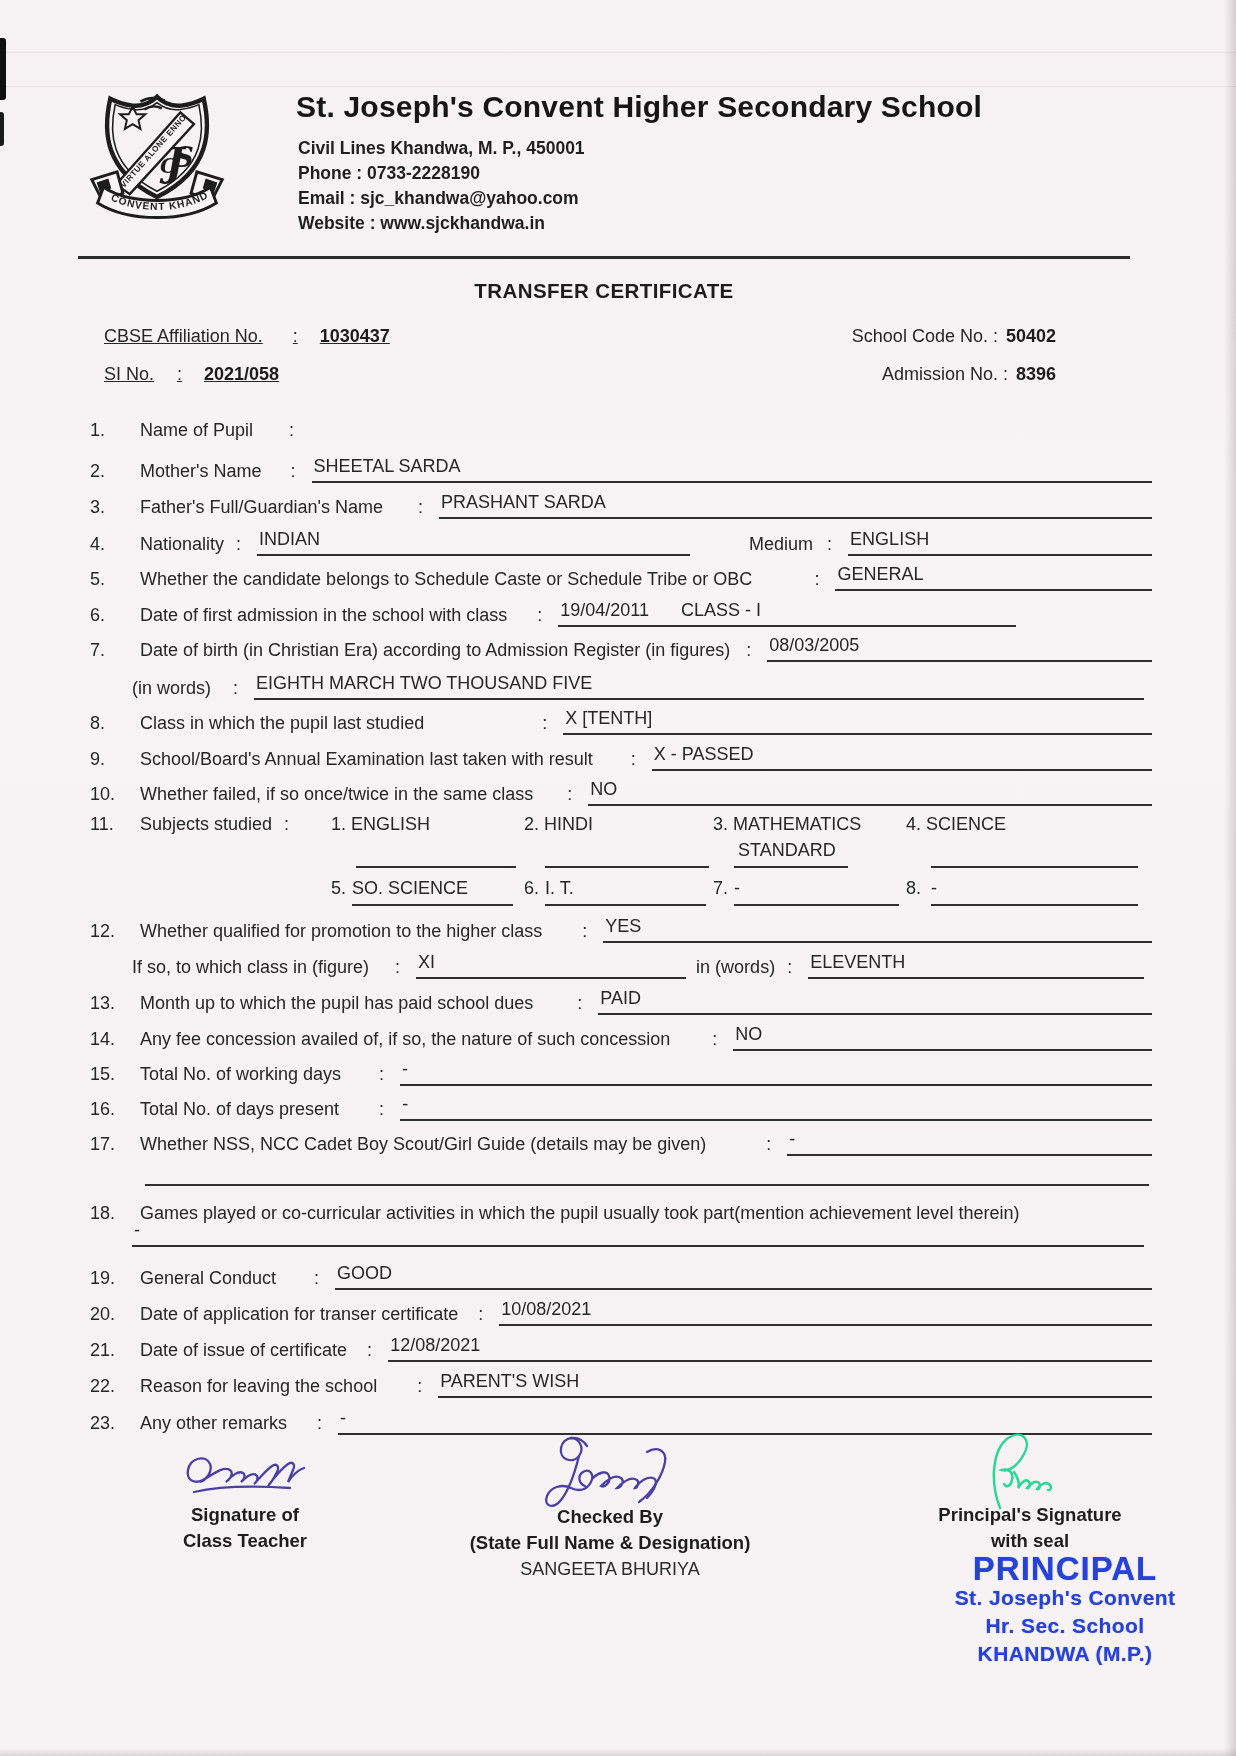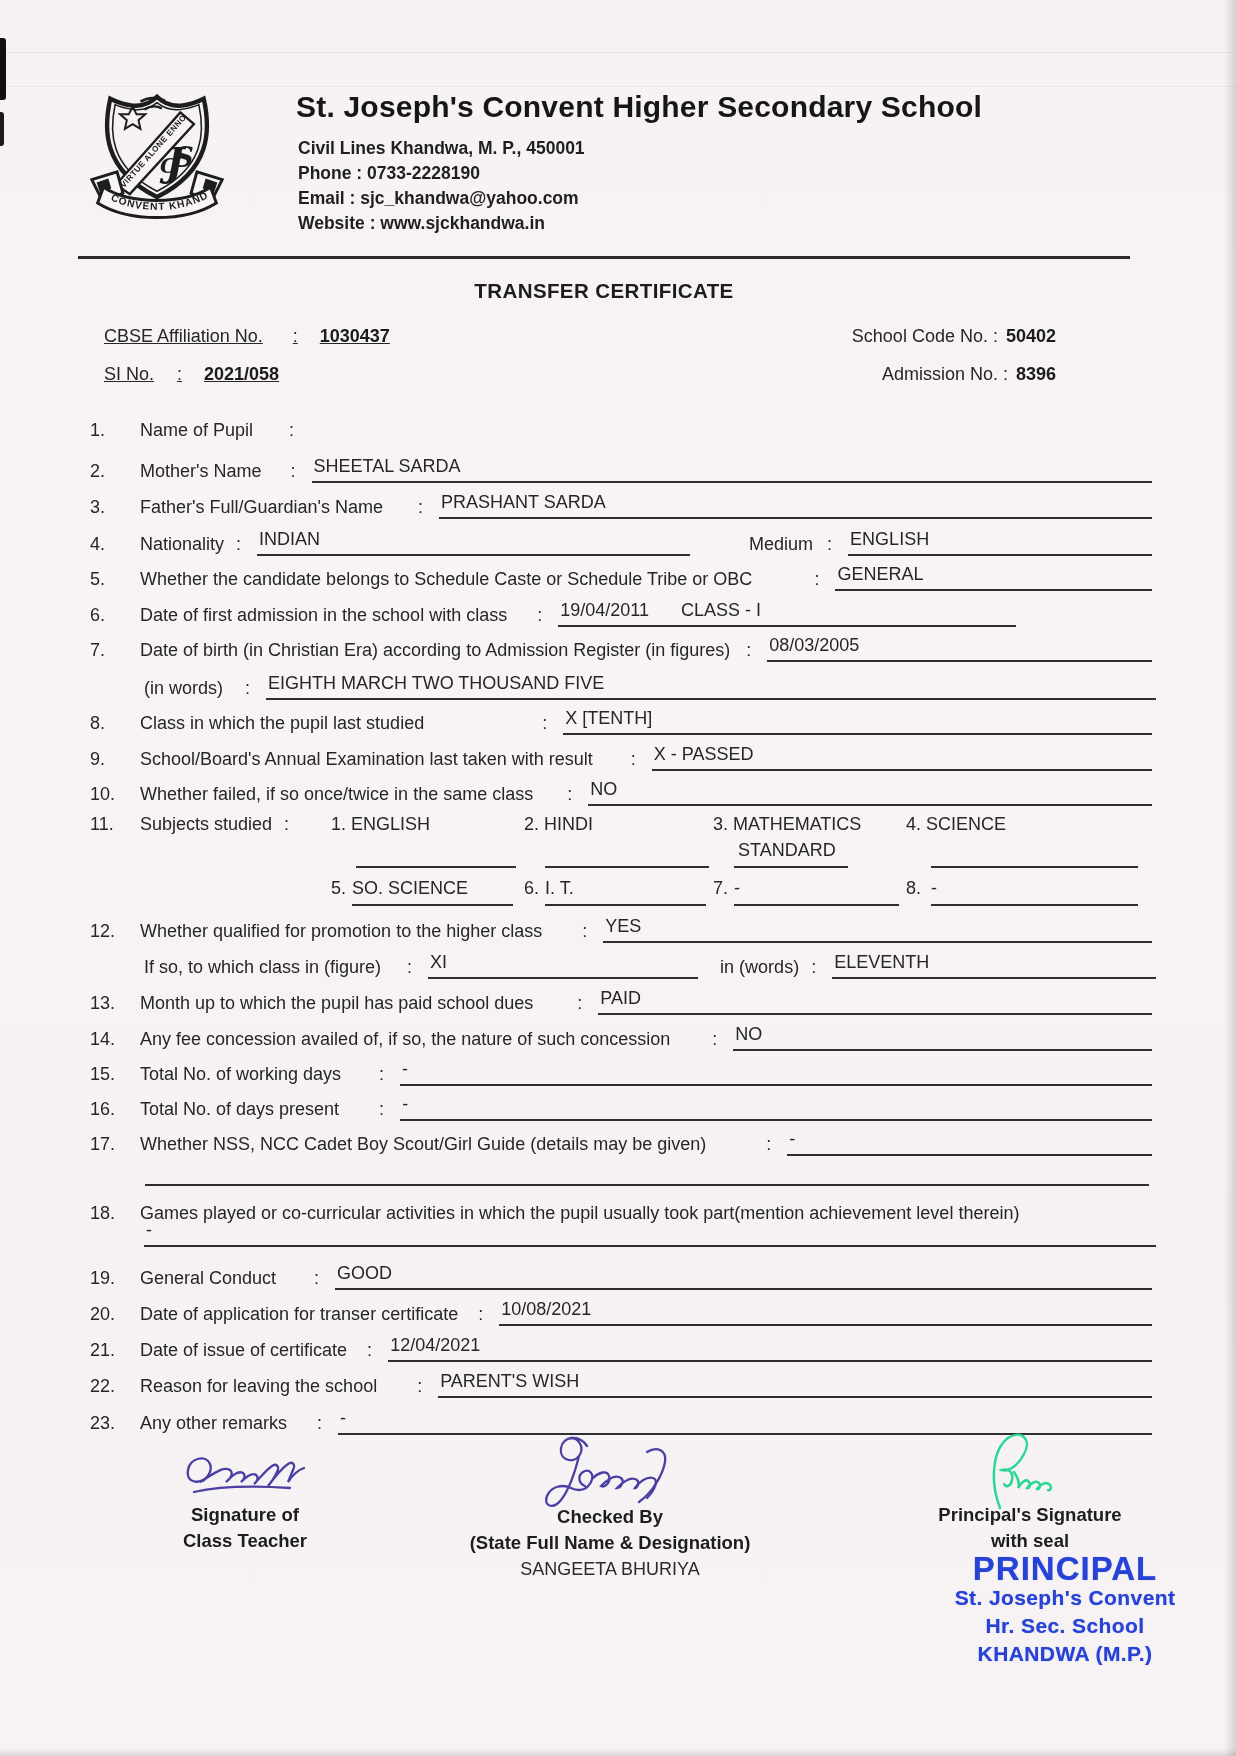--- a/index.html
+++ b/index.html
@@ -25,21 +25,21 @@
   .divider{position:absolute;left:78px;top:256px;width:1052px;height:3px;background:#2b2b2b;}
   .title{position:absolute;left:78px;top:279px;width:1052px;text-align:center;
     font-size:20.5px;font-weight:bold;letter-spacing:.4px;color:#1c1c1c;}
 
   .meta-left{position:absolute;left:104px;display:flex;align-items:baseline;font-size:18px;text-decoration:underline;}
   .meta-right{position:absolute;right:180px;display:flex;align-items:baseline;font-size:18px;}
   .meta-val{font-weight:bold;color:#1c1c1c;}
 
   .row{position:absolute;left:90px;width:1062px;display:flex;align-items:flex-end;
     font-size:18px;line-height:24px;}
-  .row2{position:absolute;left:144px;width:1012px;display:flex;align-items:flex-end;
+  .row2{position:absolute;left:132px;width:1012px;display:flex;align-items:flex-end;
     font-size:18px;line-height:24px;justify-content:space-between;}
   .num{flex:none;width:50px;}
   .lbl{flex:none;white-space:pre;}
   .colon{flex:none;margin:0 16px 0 var(--g,14px);}
   .val{flex:none;border-bottom:2px solid #2f2f2f;padding:0 6px 3px 2px;white-space:pre;}
   .fill{flex:1;}
   .gap40{margin-left:32px;}
   .useg{position:absolute;height:0;border-bottom:2px solid #2f2f2f;}
   .g{position:absolute;font-size:18px;line-height:24px;color:#262626;white-space:pre;}
   .gu{position:absolute;font-size:18px;line-height:24px;color:#262626;white-space:pre;
@@ -218,21 +218,21 @@
   <div class="row" style="top:914px">
     <span class="num">12.</span>
     <span class="lbl">Whether qualified for promotion to the higher class</span>
     <span class="colon" style="--g:40px">:</span>
     <span class="val fill">YES</span>
   </div>
   <div class="row2" style="top:950px">
     <span class="lbl">If so, to which class in (figure)</span>
     <span class="colon" style="--g:26px">:</span>
     <span class="val" style="width:262px">XI</span>
-    <span class="lbl" style="margin-left:22px">in (words)</span>
+    <span class="lbl" style="margin-left:10px">in (words)</span>
     <span class="colon" style="--g:12px">:</span>
     <span class="val fill">ELEVENTH</span>
   </div>
 
   <div class="row" style="top:986px">
     <span class="num">13.</span>
     <span class="lbl">Month up to which the pupil has paid school dues</span>
     <span class="colon" style="--g:44px">:</span>
     <span class="val fill">PAID</span>
   </div>
@@ -285,21 +285,21 @@
     <span class="num">20.</span>
     <span class="lbl">Date of application for transer certificate</span>
     <span class="colon" style="--g:20px">:</span>
     <span class="val fill">10/08/2021</span>
   </div>
 
   <div class="row" style="top:1333px">
     <span class="num">21.</span>
     <span class="lbl">Date of issue of certificate</span>
     <span class="colon" style="--g:20px">:</span>
-    <span class="val fill">12/04/2021</span>
+    <span class="val fill">12/08/2021</span>
   </div>
 
   <div class="row" style="top:1369px">
     <span class="num">22.</span>
     <span class="lbl">Reason for leaving the school</span>
     <span class="colon" style="--g:40px">:</span>
     <span class="val fill">PARENT'S WISH</span>
   </div>
 
   <div class="row" style="top:1406px">

